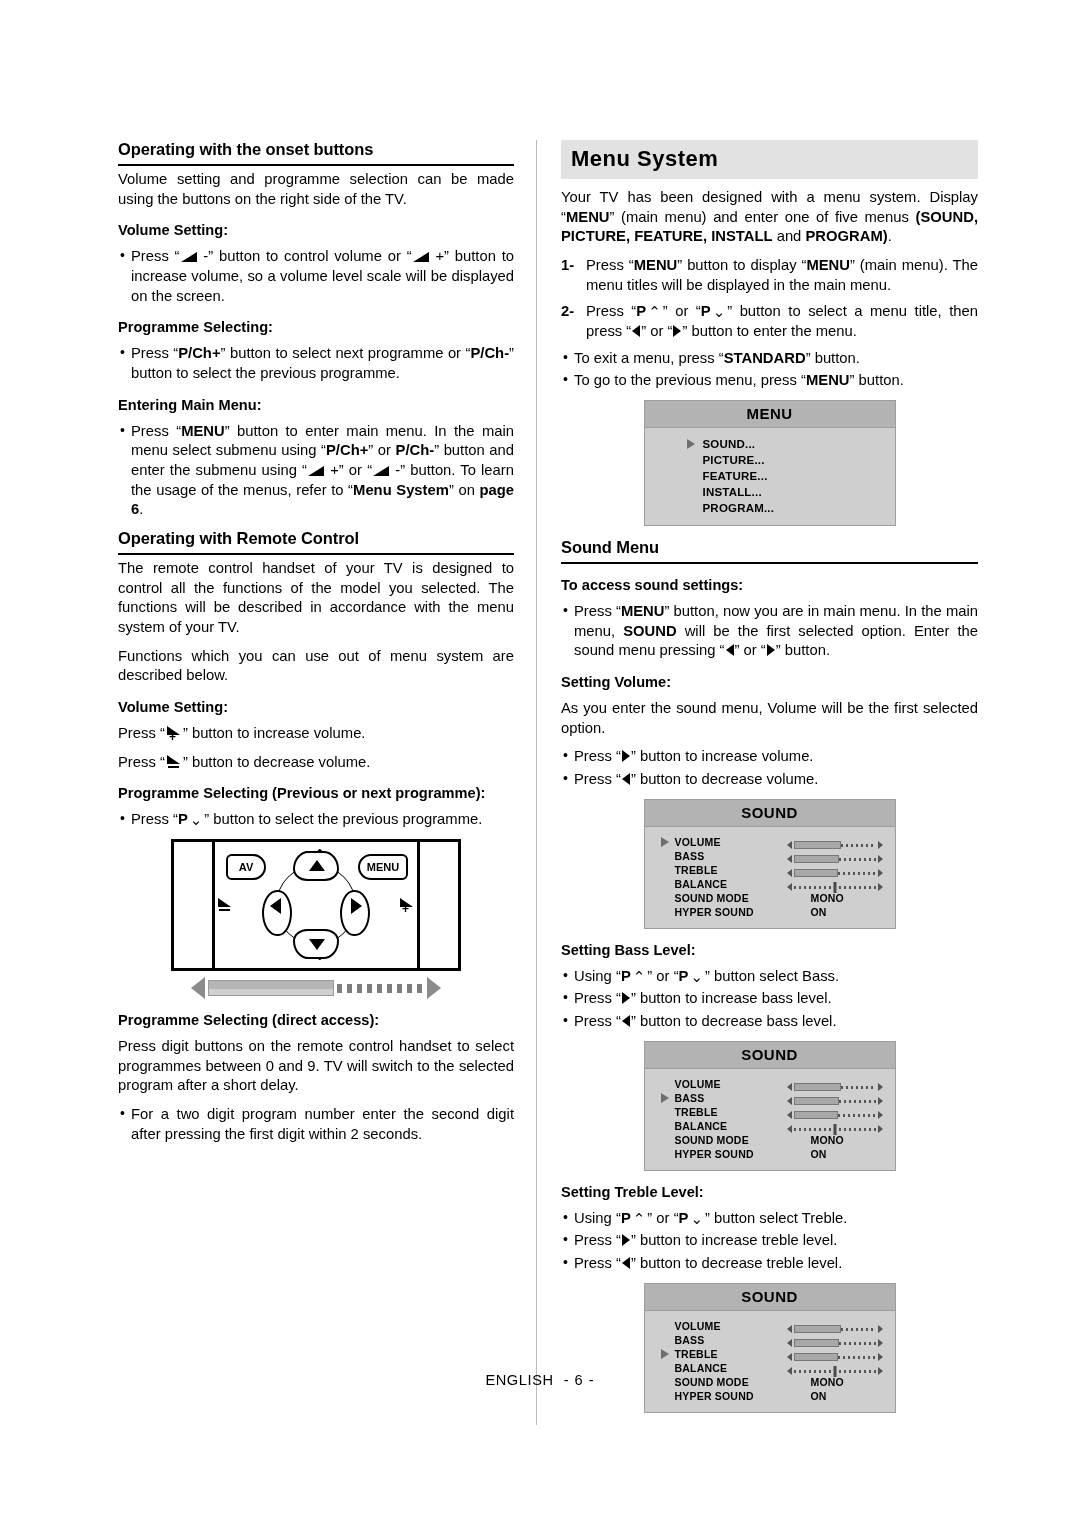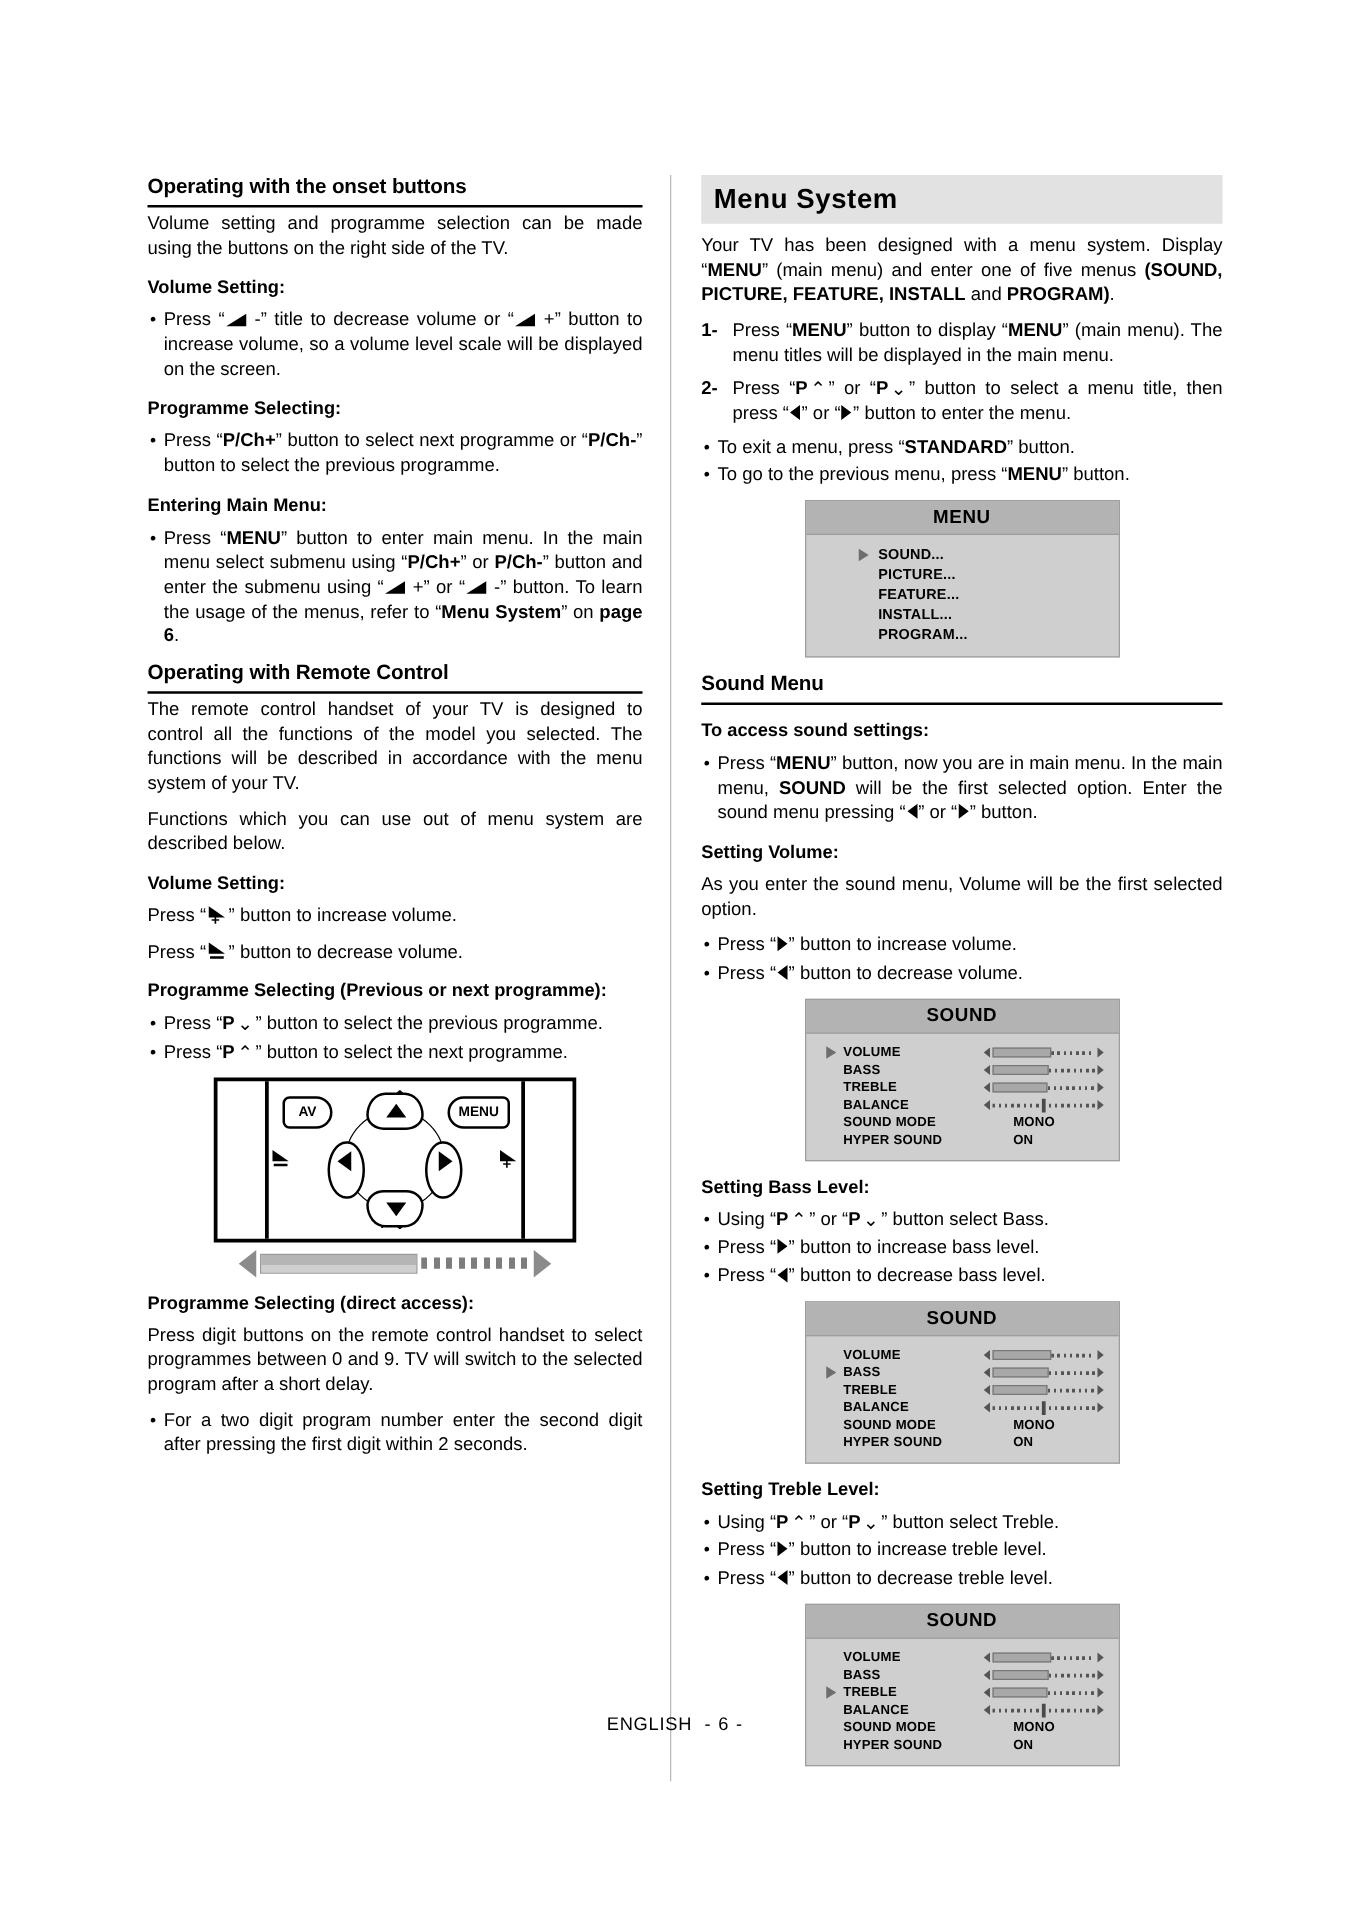--- a/index.html
+++ b/index.html
@@ -337,21 +337,21 @@
     position: absolute;
     left: 42px;
     top: 3px;
     width: 0; height: 0;
     border-style: solid;
     border-width: 5px 0 5px 8px;
     border-color: transparent transparent transparent #6e6e6e;
   }
   .osd-row {
     display: flex;
-    align-items: center;
+    align-items: flex-end;
     font-size: 10.5px;
     font-weight: bold;
     line-height: 14px;
     padding-left: 30px;
     position: relative;
     letter-spacing: 0.2px;
   }
   .osd-row .cursor {
     position: absolute;
     left: 16px;
@@ -425,21 +425,21 @@
 
     <div class="col-left">
 
       <h2 class="sec-head">Operating with the onset buttons</h2>
 
       <p class="para">Volume setting and programme selection can be made using the buttons on the right side of the TV.</p>
 
       <h3 class="sub">Volume Setting:</h3>
 
       <ul>
-        <li><span>Press “</span><span class="ico-vol"></span><span> -” title to decrease volume or “</span><span class="ico-vol"></span><span> +” button to increase volume, so a volume level scale will be displayed on the screen.</span></li>
+        <li><span>Press “</span><span class="ico-vol"></span><span> -” button to control volume or “</span><span class="ico-vol"></span><span> +” button to increase volume, so a volume level scale will be displayed on the screen.</span></li>
       </ul>
 
       <h3 class="sub">Programme Selecting:</h3>
 
       <ul>
         <li><span>Press “</span><b>P/Ch+</b><span>” button to select next programme or “</span><b>P/Ch-</b><span>” button to select the previous programme.</span></li>
       </ul>
 
       <h3 class="sub">Entering Main Menu:</h3>
 
@@ -455,21 +455,20 @@
       <h3 class="sub">Volume Setting:</h3>
 
       <p class="para nojust"><span>Press “</span><span class="ico-spk"><span class="tri"></span><span class="sign">+</span></span><span>” button to increase volume.</span></p>
 
       <p class="para nojust"><span>Press “</span><span class="ico-spk"><span class="tri"></span><span class="bar"></span></span><span>”  button  to decrease volume.</span></p>
 
       <h3 class="sub">Programme Selecting  (Previous or next programme):</h3>
 
       <ul>
         <li><span>Press “</span><b>P</b><span class="chev">⌄</span><span>” button to select the previous programme.</span></li>
-        <li><span>Press “</span><b>P</b><span class="chev">⌃</span><span>” button to select the next programme.</span></li>
       </ul>
 
       <div class="remote-wrap">
         <div class="remote">
           <div class="vline l"></div>
           <div class="vline r"></div>
           <div class="btn-av">AV</div>
           <div class="btn-menu">MENU</div>
           <div class="lbl-pu"><span>P</span><span class="chev">⌃</span></div>
           <div class="lbl-pd"><span>P</span><span class="chev">⌄</span></div>

